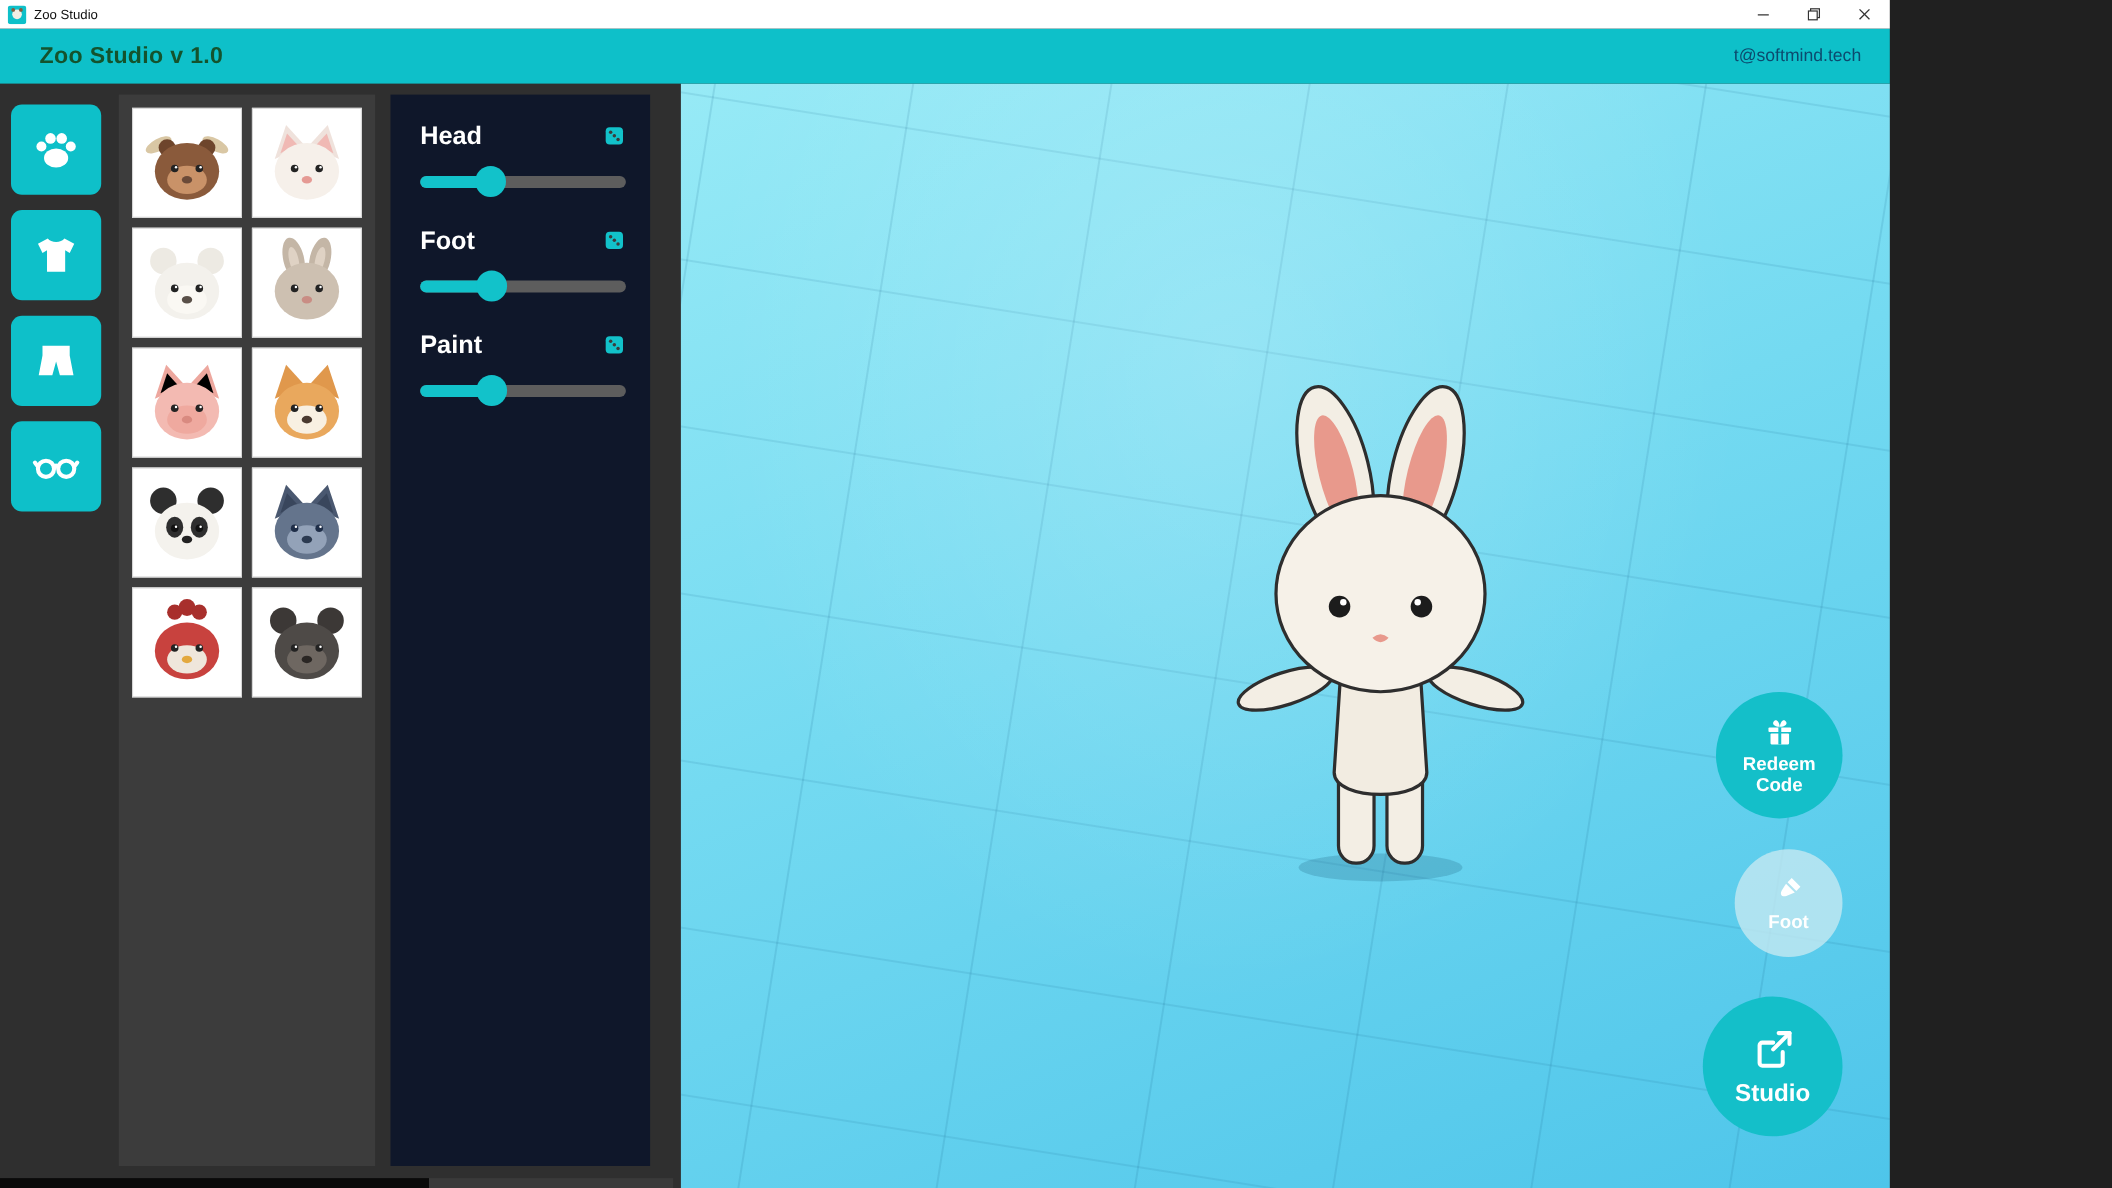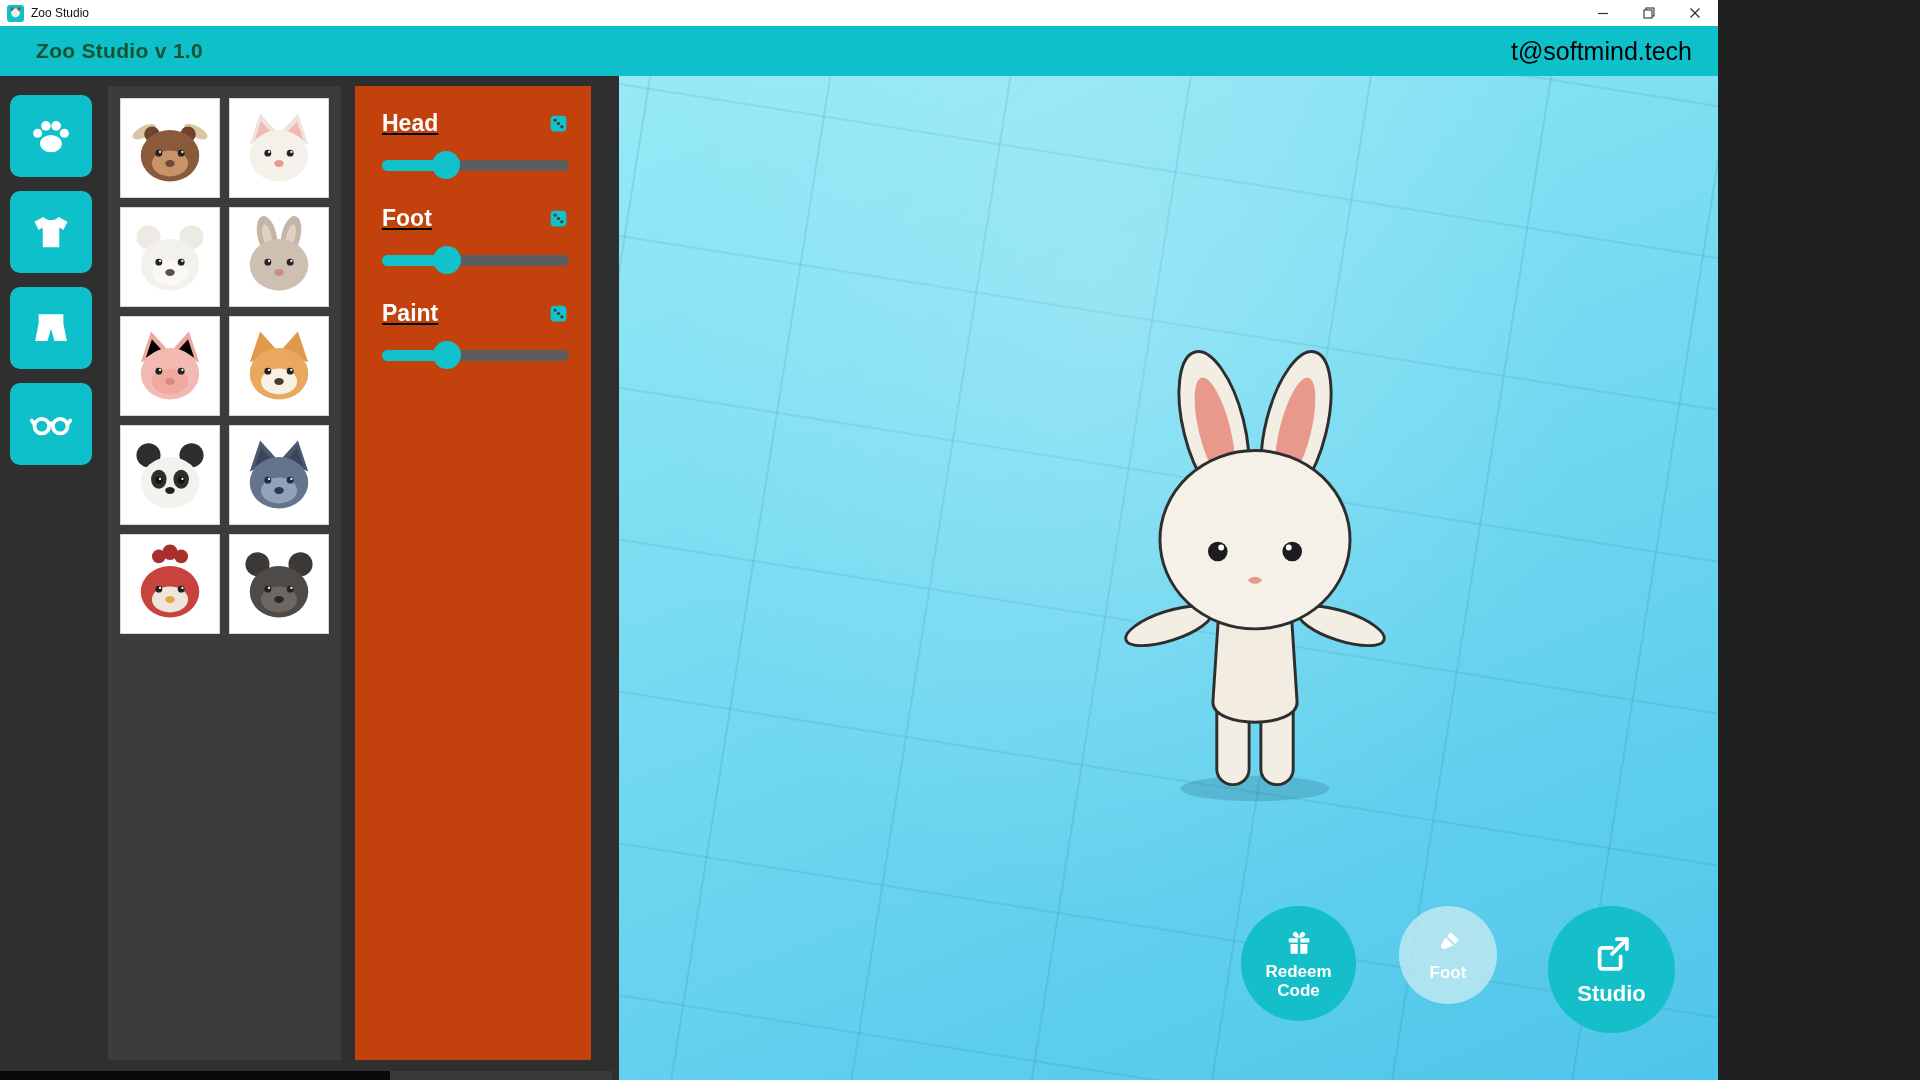--- a/index.html
+++ b/index.html
@@ -15,42 +15,42 @@
   .tb-title { font-size:12px; color:#111; }
   .win-controls { display:flex; height:100%; }
   .win-btn { width:46px; height:100%; display:flex; align-items:center; justify-content:center;
     background:transparent; border:none; cursor:pointer; }
   .win-btn svg { display:block; }
 
   
   .appbar { position:absolute; top:26px; left:0; right:0; height:50px; background:#0ec0c9;
     display:flex; align-items:center; justify-content:space-between; padding:0 26px 0 36px; z-index:20; }
   .appbar-title { color:#14532d; font-size:21px; font-weight:bold; letter-spacing:0.3px; }
-  .appbar-account { color:#000000; font-size:25px; }
+  .appbar-account { color:#0c4a6e; font-size:16px; }
 
   
   .content { position:absolute; top:76px; left:0; right:0; bottom:0; }
 
   .left-pane { position:absolute; top:0; left:0; width:619px; height:100%; background:#2f2f2f; }
 
   
   .tool-rail { position:absolute; left:10px; top:19px; display:flex; flex-direction:column; gap:14px; }
   .tool-btn { width:82px; height:82px; background:#0ec0c9; border:none; border-radius:10px;
     display:flex; align-items:center; justify-content:center; cursor:pointer; }
   .tool-btn svg { display:block; }
 
   
   .animal-panel { position:absolute; left:108px; top:10px; bottom:20px; width:233px; background:#3c3c3c;
     padding:12px; display:flex; flex-wrap:wrap; gap:9px; align-content:flex-start; }
   .animal-tile { width:100px; height:100px; background:#ffffff; border:1px solid #d6d6d6;
     display:flex; align-items:center; justify-content:center; cursor:pointer; padding:0; }
 
   
-  .slider-panel { position:absolute; left:355px; top:10px; bottom:20px; width:236px; background:#c2410c;
-    padding:24px 22px 0 27px;text-decoration:underline; }
+  .slider-panel { position:absolute; left:355px; top:10px; bottom:20px; width:236px; background:#0f172a;
+    padding:24px 22px 0 27px; }
   .slider-group { margin-bottom:26px; }
   .slider-head { display:flex; align-items:center; justify-content:space-between; margin-bottom:14px; }
   .slider-label { color:#fff; font-size:23px; font-weight:bold; }
   .rand-icon { display:flex; cursor:pointer; }
   .slider { position:relative; height:28px; cursor:pointer; }
   .slider-track { position:absolute; top:9px; left:0; right:0; height:11px; border-radius:6px; background:#5d5d5d; }
   .slider-fill  { position:absolute; top:9px; left:0; height:11px; border-radius:6px; background:#12c2ca; }
   .slider-thumb { position:absolute; top:0; width:28px; height:28px; border-radius:50%; background:#12c2ca; }
 
   
@@ -65,21 +65,21 @@
       linear-gradient(to right, rgba(22,100,140,0.14) 2px, transparent 2px),
       linear-gradient(to bottom, rgba(22,100,140,0.12) 2px, transparent 2px);
     background-size:178px 150px;
     transform:rotate(9deg); }
   .viewport-glow { position:absolute; inset:0;
     background:radial-gradient(ellipse at 45% 25%, rgba(255,255,255,0.18) 0%, rgba(255,255,255,0) 55%); }
 
   .character { position:absolute; left:486px; top:258px; width:300px; height:480px; }
 
   
-  .actions { position:absolute; right:43px; bottom:34px; display:flex; align-items:flex-start; gap:43px; }
+  .actions { position:absolute; right:43px; bottom:34px; display:flex; align-items:flex-end; gap:28px;flex-direction:column; }
   .action-btn { border-radius:50%; border:none; color:#fff; cursor:pointer;
     display:flex; flex-direction:column; align-items:center; justify-content:center;
     font-family:inherit; }
   .action-label { font-weight:bold; text-align:center; line-height:1.12; margin-top:5px; }
   .btn-redeem { width:115px; height:115px; background:#14bfc9; }
   .btn-redeem .action-label { font-size:17px; width:78px; }
   .btn-paint { width:98px; height:98px; background:rgba(196,233,241,0.80); margin-bottom:8px; }
   .btn-paint .action-label { font-size:17px; }
   .btn-export { width:127px; height:127px; background:#14bfc9; margin-bottom:13px; margin-left:8px; }
   .btn-export .action-label { font-size:22px; margin-top:7px; }

